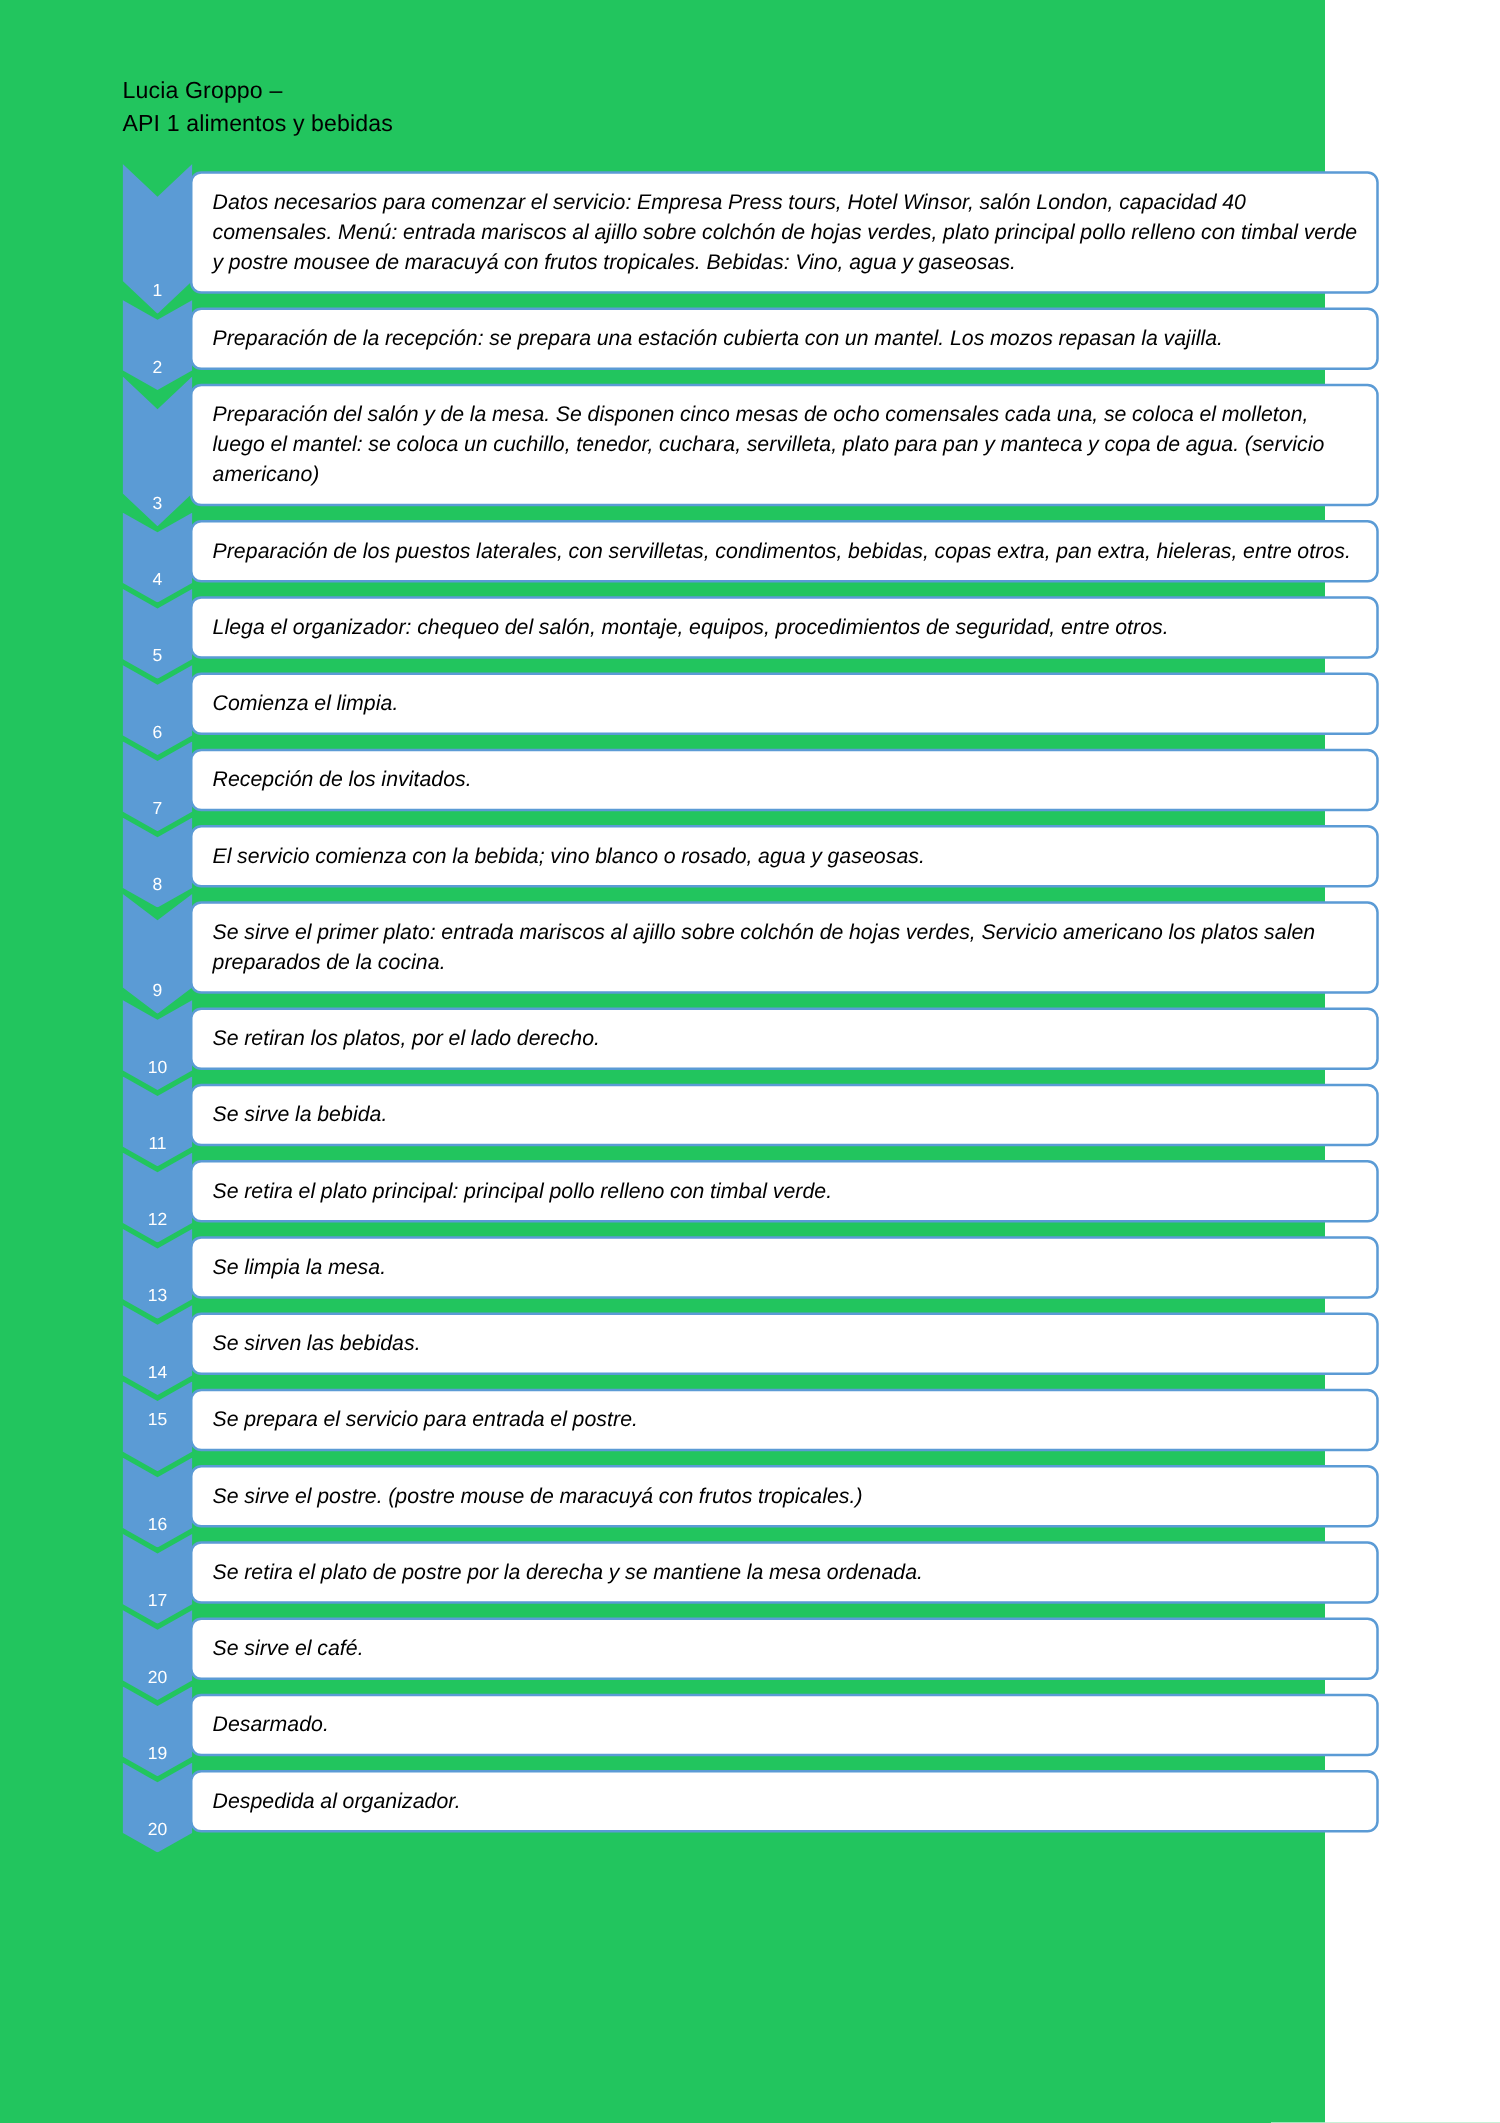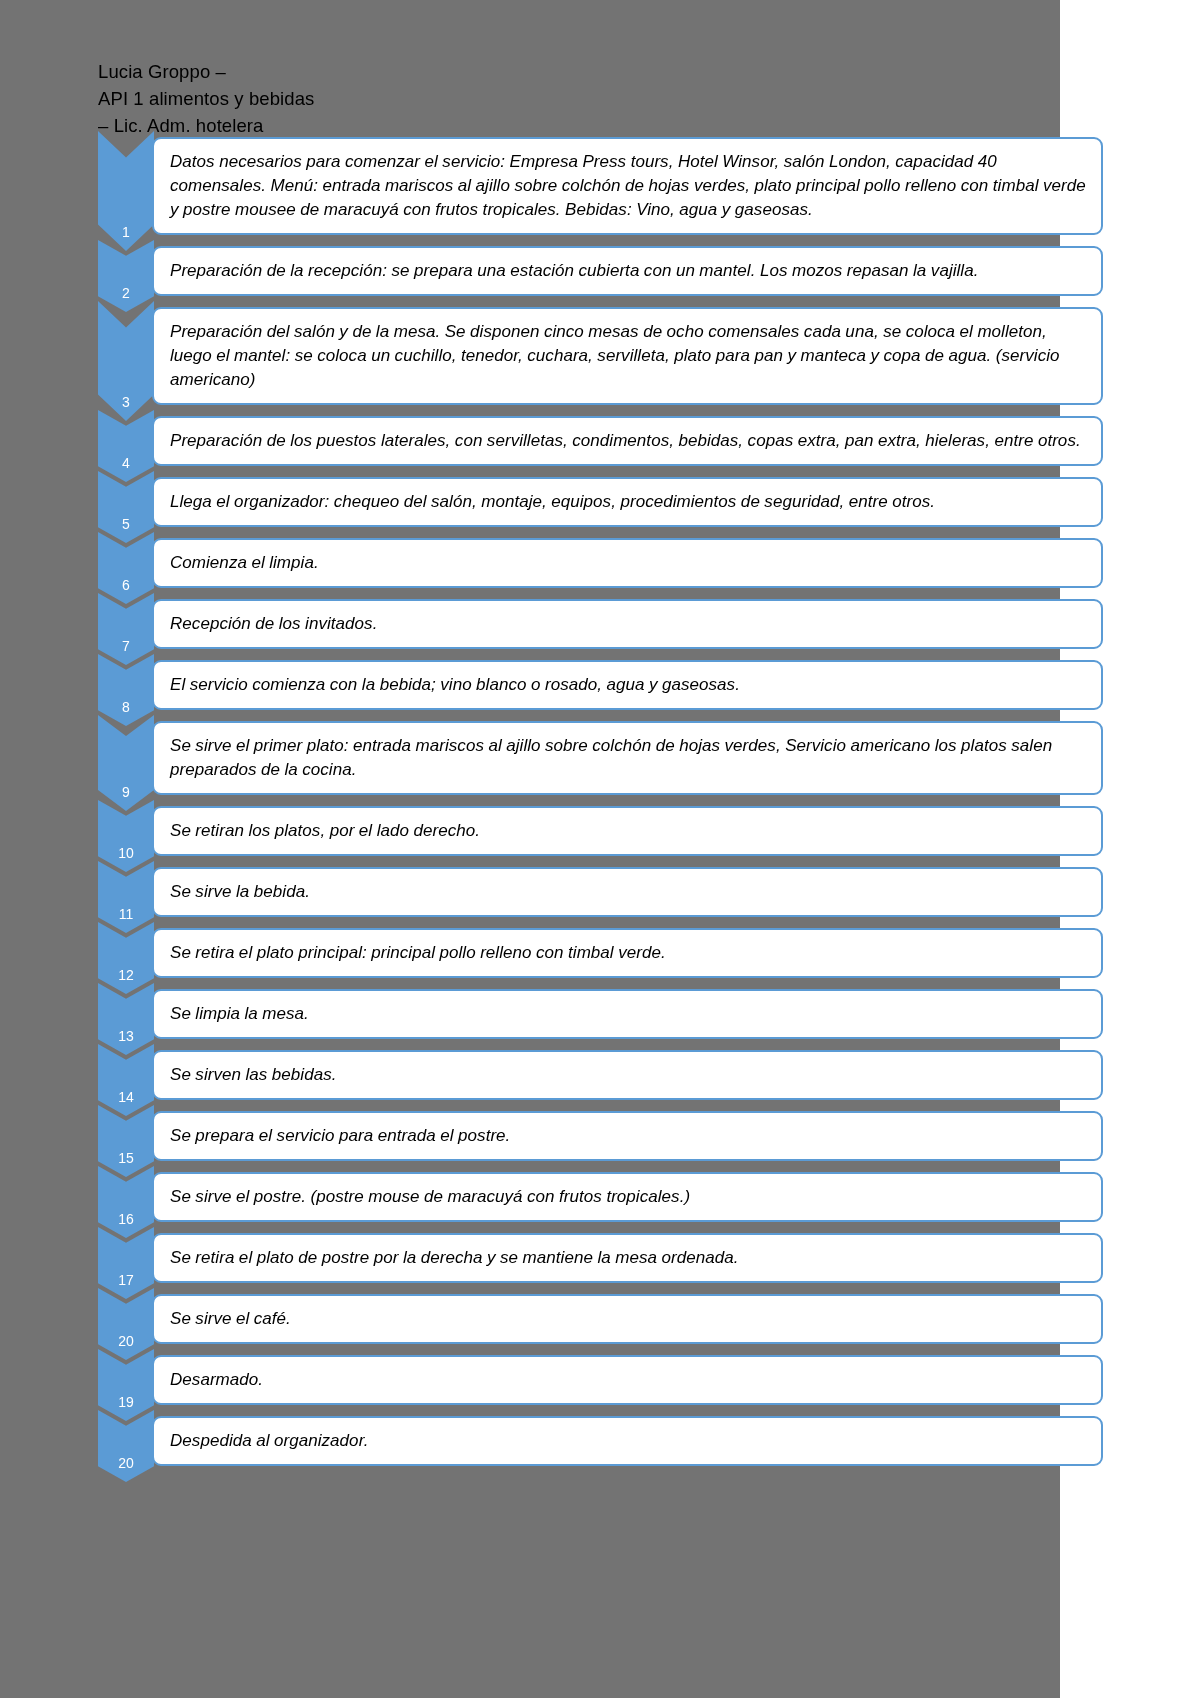--- a/index.html
+++ b/index.html
@@ -13,21 +13,21 @@
     font-family: "Liberation Sans", sans-serif;
     color: #000000;
     position: relative;
     overflow: hidden;
   }
   .page {
     position: absolute;
     left: 0; top: 0;
     width: 1060px;
     height: 1698px;
-    background: #737373;
+    background: #22c55e;
   }
   
   .header {
     position: absolute;
     left: 98px;
     top: 58px;
     width: 700px;
   }
   .header-line {
     font-size: 18.5px;
@@ -98,21 +98,20 @@
   .gap { height: 11px; }
 </style>
 </head>
 <body>
 
 <div class="page">
 
   <div class="header">
     <div class="header-line">Lucia Groppo –</div>
     <div class="header-line">API 1 alimentos y bebidas</div>
-    <div class="header-line">– Lic. Adm. hotelera</div>
   </div>
 
   <div class="flow" id="flow-container">
       <div class="step">
         <div class="step-row">
           <div class="chev" style="margin-top: -6px; margin-bottom: -16px; min-height: 120px;">
             <span class="chev-num">1</span>
           </div>
           <div class="box">
             <div class="box-text">Datos necesarios para comenzar el servicio: Empresa Press tours, Hotel Winsor, salón London, capacidad 40 comensales. Menú: entrada mariscos al ajillo sobre colchón de hojas verdes, plato principal pollo relleno con timbal verde y postre mousee de maracuyá con frutos tropicales. Bebidas: Vino, agua y gaseosas.</div>
@@ -258,21 +257,21 @@
             <span class="chev-num">14</span>
           </div>
           <div class="box">
             <div class="box-text">Se sirven las bebidas.</div>
           </div>
         </div>
       </div>
       <div class="gap"></div>
       <div class="step">
         <div class="step-row">
-          <div class="chev" style="margin-top: -6px; margin-bottom: -16px; min-height: 72px;">
+          <div class="chev" style="margin-top: -6px; margin-bottom: -16px; min-height: 72px; align-items: center;">
             <span class="chev-num">15</span>
           </div>
           <div class="box">
             <div class="box-text">Se prepara el servicio para entrada el postre.</div>
           </div>
         </div>
       </div>
       <div class="gap"></div>
       <div class="step">
         <div class="step-row">

